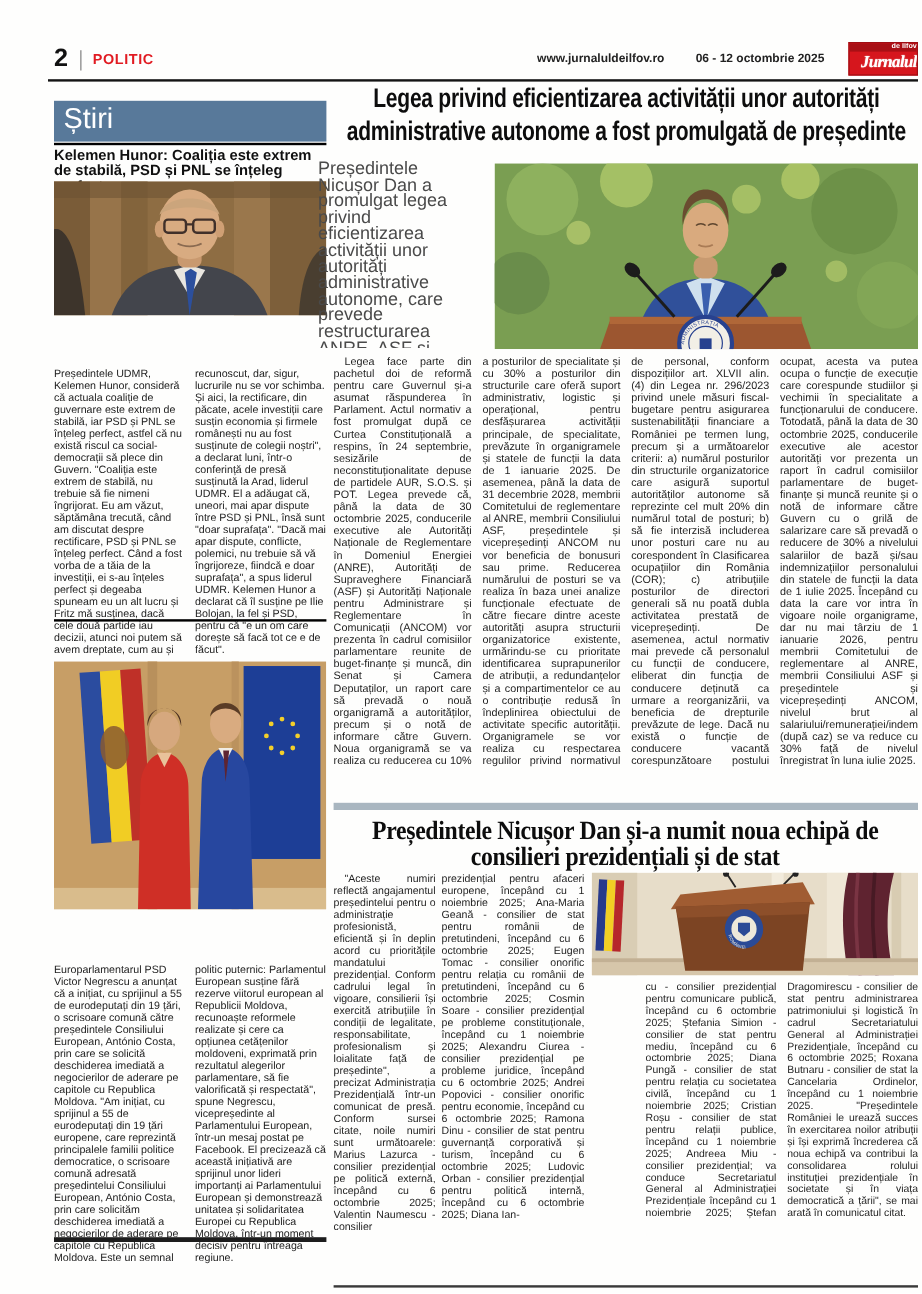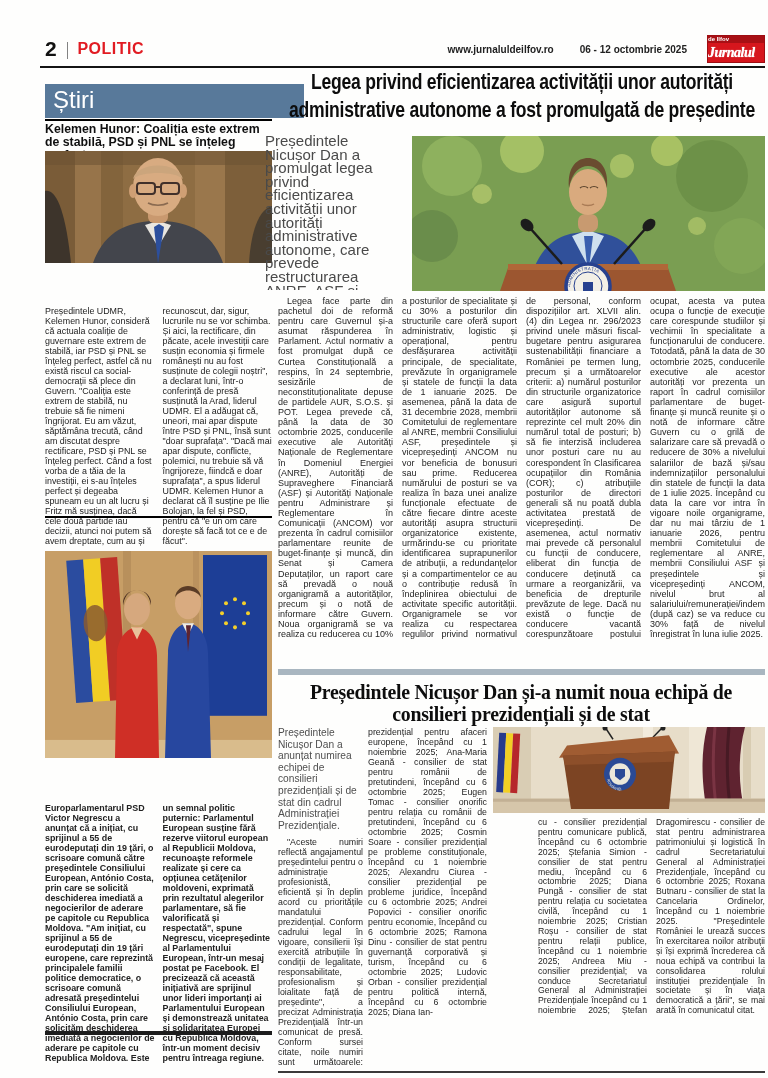--- a/index.html
+++ b/index.html
@@ -6,47 +6,47 @@
   html,body { background:#ffffff; }
   .page {
     position:relative; width:768px; height:1078px; background:#fefefd; overflow:hidden;
     font-family:"Liberation Sans", sans-serif; color:#1c1c1c;
   }
   
   .header { position:absolute; left:45px; top:34px; width:720px; height:30px;
             display:flex; align-items:center; }
   .pg-num { font-size:21px; font-weight:700; color:#111; }
   .pg-sep { font-size:18px; color:#555; font-weight:300; margin:0 8px; transform:scaleX(.5); }
-  .section { font-size:16px; font-weight:700; color:#e11b22; letter-spacing:.5px; }
+  .section { font-size:12px; font-weight:700; color:#e11b22; letter-spacing:.5px; }
   .spacer { flex:1; }
   .website { font-size:10px; font-weight:700; color:#222; margin-right:26px; }
   .date { font-size:10px; font-weight:700; color:#222; margin-right:20px; }
-  .logo { width:58px; height:28px; background:#d6161d; border:1px solid #9e0e13; text-align:left; overflow:hidden; }
+  .logo { width:58px; height:28px; background:#d6161d; border:1px solid #9e0e13; text-align:right; overflow:hidden; }
   .logo-top { font-size:6px; font-weight:700; color:#fff; background:#a81015; line-height:7px; }
   .logo-main { font-family:"Liberation Serif", serif; font-style:italic; font-weight:700;
                font-size:14px; color:#fff; line-height:19px; letter-spacing:-.5px;
                text-shadow:0 0 1px #fff; }
   .header-rule { position:absolute; left:40px; top:66px; width:725px; height:2px; background:#141414; }
 
   
-  .stiri-box { position:absolute; left:45px; top:84px; width:259px; height:34px;
+  .stiri-box { position:absolute; left:45px; top:84px; width:227px; height:34px;
                background:#58799a; color:#fff; font-size:24px; line-height:32px;
                padding-left:8px; font-weight:400; }
   .sb-rule { position:absolute; left:45px; width:227px; height:2px; background:#000; }
   .r1 { top:119px; } .r2 { top:516px; }
   .sb-head { position:absolute; left:45px; width:227px; font-size:12.3px; line-height:13px;
              font-weight:700; color:#101010; }
   .h1 { top:123px; } .h2 { top:521px; }
   .sb-photo { position:absolute; left:45px; width:227px; overflow:hidden; }
   .p1 { top:151px; height:112px; } .p2 { top:551px; height:207px; }
   .sb-photo svg { display:block; width:100%; height:100%; }
   .sb-body { position:absolute; left:45px; width:227px; overflow:hidden;
              font-size:8.9px; line-height:10px; color:#222;
              column-count:2; column-gap:8px;margin-top:40px; }
-  .b1 { top:266px; height:248px; } .b2 { top:763px; height:263px;font-weight:bold; }
+  .b1 { top:266px; height:248px; } .b2 { top:763px; height:263px; }
   .sb-endrule { position:absolute; left:45px; top:1031px; width:227px; height:4px; background:#1d1d1d; }
 
   
   .main-head { position:absolute; left:210px; top:68px; width:624px; height:60px;
                transform:scaleX(.78); transform-origin:center top;
                font-size:22.5px; line-height:28px; font-weight:700; color:#0d0d0d;
                text-align:center; letter-spacing:-.3px; }
   .lede { position:absolute; left:265px; top:134px; width:128px; height:156px; overflow:hidden;
           font-size:15px; line-height:13.6px; color:#4a4a4a; }
   .main-photo { position:absolute; left:412px; top:136px; width:353px; height:155px; overflow:hidden; }
@@ -206,21 +206,20 @@
   </div>
   <div class="main-body">
     <p class="indent">Legea face parte din pachetul doi de reformă pentru care Guvernul și-a asumat răspunderea în Parlament. Actul normativ a fost promulgat după ce Curtea Constituțională a respins, în 24 septembrie, sesizările de neconstituționalitate depuse de partidele AUR, S.O.S. și POT. Legea prevede că, până la data de 30 octombrie 2025, conducerile executive ale Autorități Naționale de Reglementare în Domeniul Energiei (ANRE), Autorități de Supraveghere Financiară (ASF) și Autorități Naționale pentru Administrare și Reglementare în Comunicații (ANCOM) vor prezenta în cadrul comisiilor parlamentare reunite de buget-finanțe și muncă, din Senat și Camera Deputaților, un raport care să prevadă o nouă organigramă a autorităților, precum și o notă de informare către Guvern. Noua organigramă se va realiza cu reducerea cu 10% a posturilor de specialitate și cu 30% a posturilor din structurile care oferă suport administrativ, logistic și operațional, pentru desfășurarea activității principale, de specialitate, prevăzute în organigramele și statele de funcții la data de 1 ianuarie 2025. De asemenea, până la data de 31 decembrie 2028, membrii Comitetului de reglementare al ANRE, membrii Consiliului ASF, președintele și vicepreședinți ANCOM nu vor beneficia de bonusuri sau prime. Reducerea numărului de posturi se va realiza în baza unei analize funcționale efectuate de către fiecare dintre aceste autorități asupra structurii organizatorice existente, urmărindu-se cu prioritate identificarea suprapunerilor de atribuții, a redundanțelor și a compartimentelor ce au o contribuție redusă în îndeplinirea obiectului de activitate specific autorității. Organigramele se vor realiza cu respectarea regulilor privind normativul de personal, conform dispozițiilor art. XLVII alin. (4) din Legea nr. 296/2023 privind unele măsuri fiscal-bugetare pentru asigurarea sustenabilității financiare a României pe termen lung, precum și a următoarelor criterii: a) numărul posturilor din structurile organizatorice care asigură suportul autorităților autonome să reprezinte cel mult 20% din numărul total de posturi; b) să fie interzisă includerea unor posturi care nu au corespondent în Clasificarea ocupațiilor din România (COR); c) atribuțiile posturilor de directori generali să nu poată dubla activitatea prestată de vicepreședinți. De asemenea, actul normativ mai prevede că personalul cu funcții de conducere, eliberat din funcția de conducere deținută ca urmare a reorganizării, va beneficia de drepturile prevăzute de lege. Dacă nu există o funcție de conducere vacantă corespunzătoare postului ocupat, acesta va putea ocupa o funcție de execuție care corespunde studiilor și vechimii în specialitate a funcționarului de conducere. Totodată, până la data de 30 octombrie 2025, conducerile executive ale acestor autorități vor prezenta un raport în cadrul comisiilor parlamentare de buget-finanțe și muncă reunite și o notă de informare către Guvern cu o grilă de salarizare care să prevadă o reducere de 30% a nivelului salariilor de bază și/sau indemnizațiilor personalului din statele de funcții la data de 1 iulie 2025. Începând cu data la care vor intra în vigoare noile organigrame, dar nu mai târziu de 1 ianuarie 2026, pentru membrii Comitetului de reglementare al ANRE, membrii Consiliului ASF și președintele și vicepreședinți ANCOM, nivelul brut al salariului/remunerației/indemnizației (după caz) se va reduce cu 30% față de nivelul înregistrat în luna iulie 2025.</p>
   </div>
 
   <div class="sep-bar"></div>
 
   <h2 class="a2-head">Președintele Nicușor Dan și-a numit noua echipă de consilieri prezidențiali și de stat</h2>
 
   <div class="a2-col a2c1">
-    <div class="intro2">Președintele Nicușor Dan a anunțat numirea echipei de consilieri prezidențiali și de stat din cadrul Administrației Prezidențiale.</div>
     <p class="a2-body indent">"Aceste numiri reflectă angajamentul președintelui pentru o administrație profesionistă, eficientă și în deplin acord cu prioritățile mandatului prezidențial. Conform cadrului legal în vigoare, consilierii își exercită atribuțiile în condiții de legalitate, responsabilitate, profesionalism și loialitate față de președinte", a precizat Administrația Prezidențială într-un comunicat de presă. Conform sursei citate, noile numiri sunt următoarele: Marius Lazurca - consilier prezidențial pe politică externă, începând cu 6 octombrie 2025; Valentin Naumescu - consilier</p>
   </div>
   <div class="a2-col a2c2">
     <p class="a2-body">prezidențial pentru afaceri europene, începând cu 1 noiembrie 2025; Ana-Maria Geană - consilier de stat pentru românii de pretutindeni, începând cu 6 octombrie 2025; Eugen Tomac - consilier onorific pentru relația cu românii de pretutindeni, începând cu 6 octombrie 2025; Cosmin Soare - consilier prezidențial pe probleme constituționale, începând cu 1 noiembrie 2025; Alexandru Ciurea - consilier prezidențial pe probleme juridice, începând cu 6 octombrie 2025; Andrei Popovici - consilier onorific pentru economie, începând cu 6 octombrie 2025; Ramona Dinu - consilier de stat pentru guvernanță corporativă și turism, începând cu 6 octombrie 2025; Ludovic Orban - consilier prezidențial pentru politică internă, începând cu 6 octombrie 2025; Diana Ian-</p>
   </div>
 
   <div class="a2-right">
     <div class="a2-photo">
       <svg viewBox="0 0 272 84" preserveAspectRatio="none">
         <rect width="272" height="84" fill="#e7ddc9"></rect>

